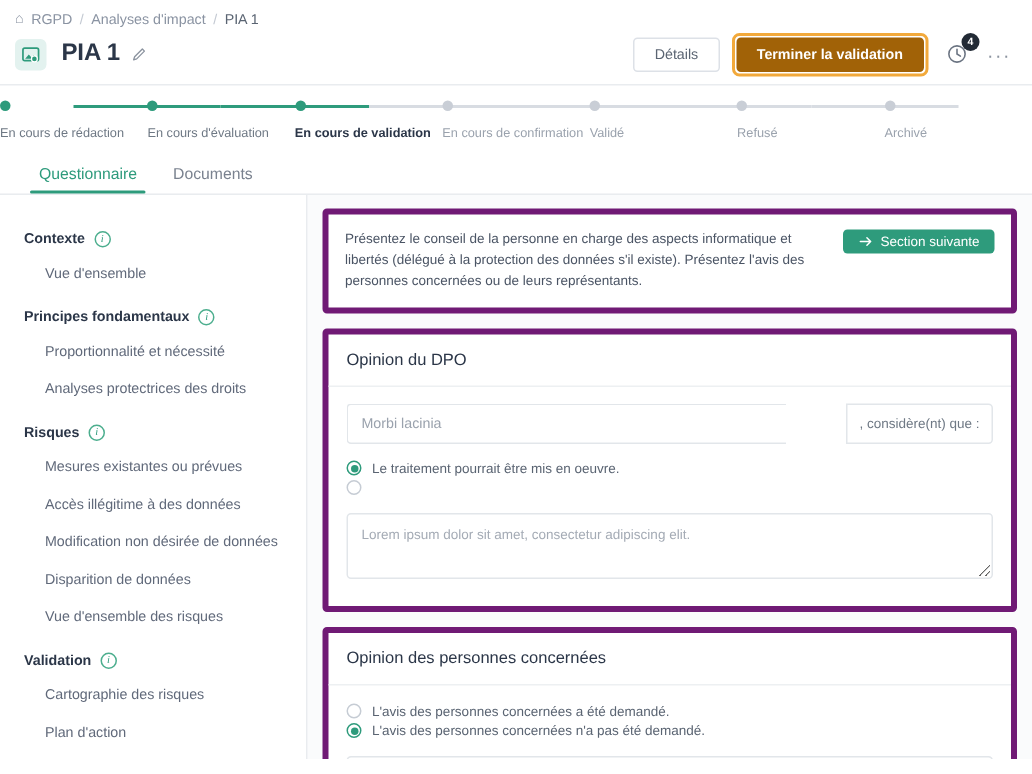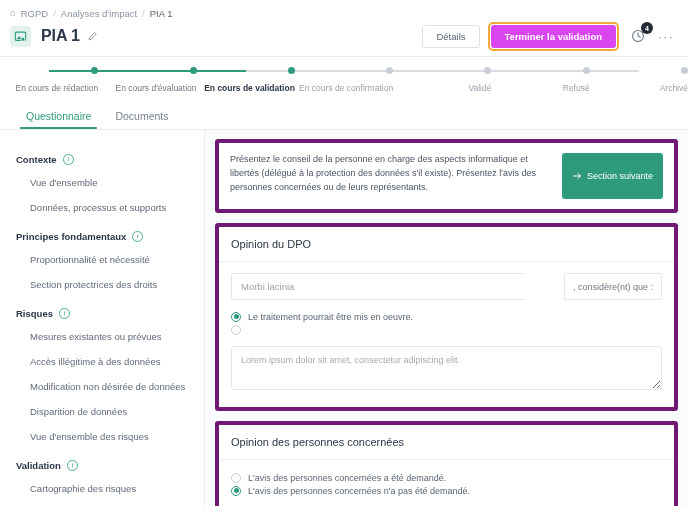--- a/index.html
+++ b/index.html
@@ -49,21 +49,21 @@
     border:1px solid #dde1e7; background:#fff; color:#5a6472;
     font-size:9.5px; font-family:inherit;
     border-radius:3px; padding:5px 13px; cursor:pointer;
     margin-right:8px;
   }
   .btn-validate-wrap {
     border:2px solid #f2a93b; border-radius:5px; padding:1px;
     display:inline-block;
   }
   .btn-validate {
-    background:#d946ef; border:none; color:#fff;
+    background:#a16207; border:none; color:#fff;
     font-size:9.5px; font-weight:bold; font-family:inherit;
     border-radius:3px; padding:6px 14px; cursor:pointer;
     white-space:nowrap;
   }
   .icon-btn {
     position:relative; margin-left:12px; color:#6b7482;
     display:flex; align-items:center; cursor:pointer;
   }
   .badge-count {
     position:absolute; top:-7px; right:-8px;
@@ -79,21 +79,21 @@
 
   .hr { height:1px; background:#e9ecef; width:100%; }
 
   
   .stepper {
     position:relative; height:42px; padding: 10px 0 0 0;
     display:flex; align-items:flex-start;
   }
   .step {
     flex:1 1 0; position:relative;
-    display:flex; flex-direction:column; align-items:flex-end;
+    display:flex; flex-direction:column; align-items:flex-start;
   }
   .step .dot {
     width:7px; height:7px; border-radius:50%;
     background:#c9ced6; position:relative; z-index:2;
   }
   .step.done .dot { background:#2e9b7c; }
   .step .bar {
     position:absolute; top:3px; height:1.5px; background:#d8dce2;
     left:50%; width:100%; z-index:1;
   }
@@ -154,21 +154,21 @@
   
   .main { flex:1 1 auto; padding: 9px 10px 0 10px; overflow:hidden; }
   .card {
     background:#fff; border:4px solid #701a75; border-radius:3px;
     margin-bottom:10px;
   }
   .intro-card { padding: 10px 11px 10px 11px; display:flex; align-items:flex-start; gap:10px;}
   .intro-text { font-size:9px; color:#4a5464; line-height:1.55; flex:1 1 auto; }
   .btn-next {
     background:#2e9b7c; color:#fff; border:none; border-radius:3px;
-    font-size:9px; font-family:inherit; padding:18px 10px; cursor:pointer;
+    font-size:9px; font-family:inherit; padding:3px 10px; cursor:pointer;
     white-space:nowrap; display:flex; align-items:center; gap:5px;
     flex:0 0 auto;
   }
   .card-head {
     padding: 11px 12px 11px 12px; font-size:11px; color:#2b3648;
     border-bottom:1px solid #edf0f2;
   }
   .card-body { padding: 11px 12px 13px 12px; }
 
   .input-row { display:flex; align-items:stretch;gap:40px; }
@@ -298,27 +298,26 @@
     </div>
 
   <div class="body">
 
     <div class="sidebar" id="sidebar">
         <div class="sb-group">
           <span class="g-label">Contexte</span>
           <span class="info-ico">i</span>
         </div>
         <div class="sb-item">Vue d'ensemble</div>
-        <div class="sb-item">Données, processus et supports</div>
         <div class="sb-group">
           <span class="g-label">Principes fondamentaux</span>
           <span class="info-ico">i</span>
         </div>
         <div class="sb-item">Proportionnalité et nécessité</div>
-        <div class="sb-item">Section protectrices des droits</div>
+        <div class="sb-item">Analyses protectrices des droits</div>
         <div class="sb-group">
           <span class="g-label">Risques</span>
           <span class="info-ico">i</span>
         </div>
         <div class="sb-item">Mesures existantes ou prévues</div>
         <div class="sb-item">Accès illégitime à des données</div>
         <div class="sb-item">Modification non désirée de données</div>
         <div class="sb-item">Disparition de données</div>
         <div class="sb-item">Vue d'ensemble des risques</div>
         <div class="sb-group">

